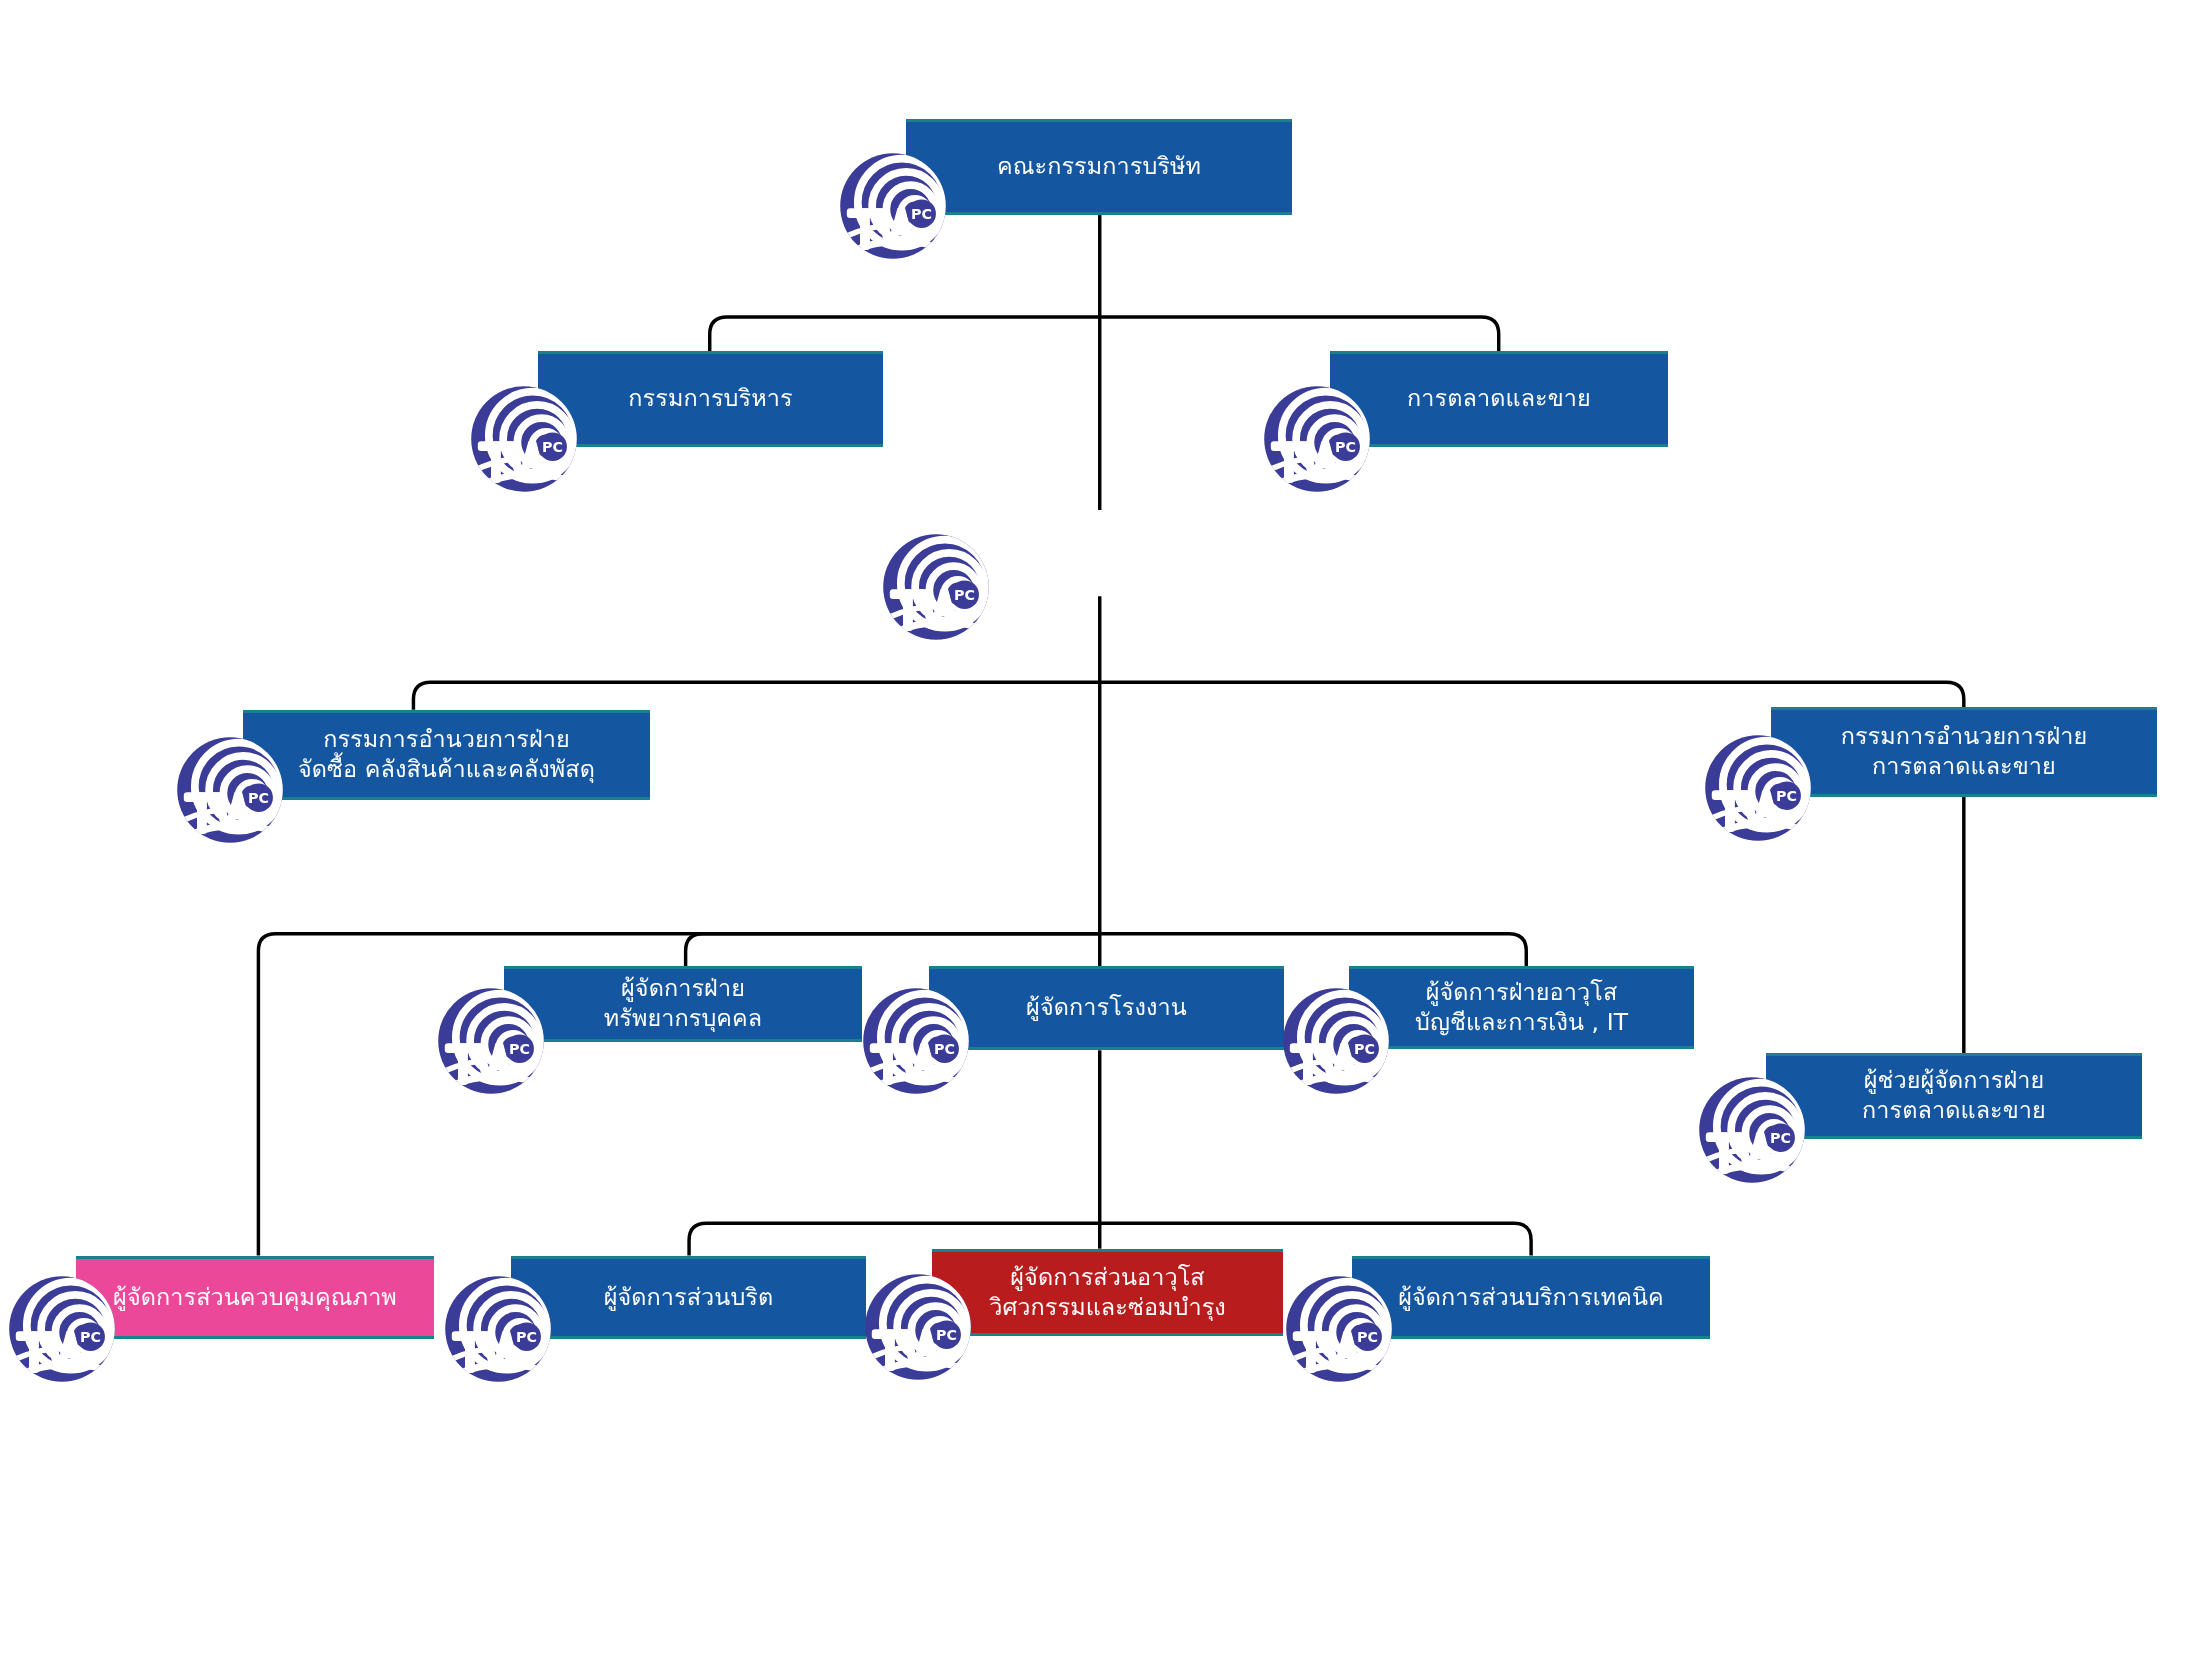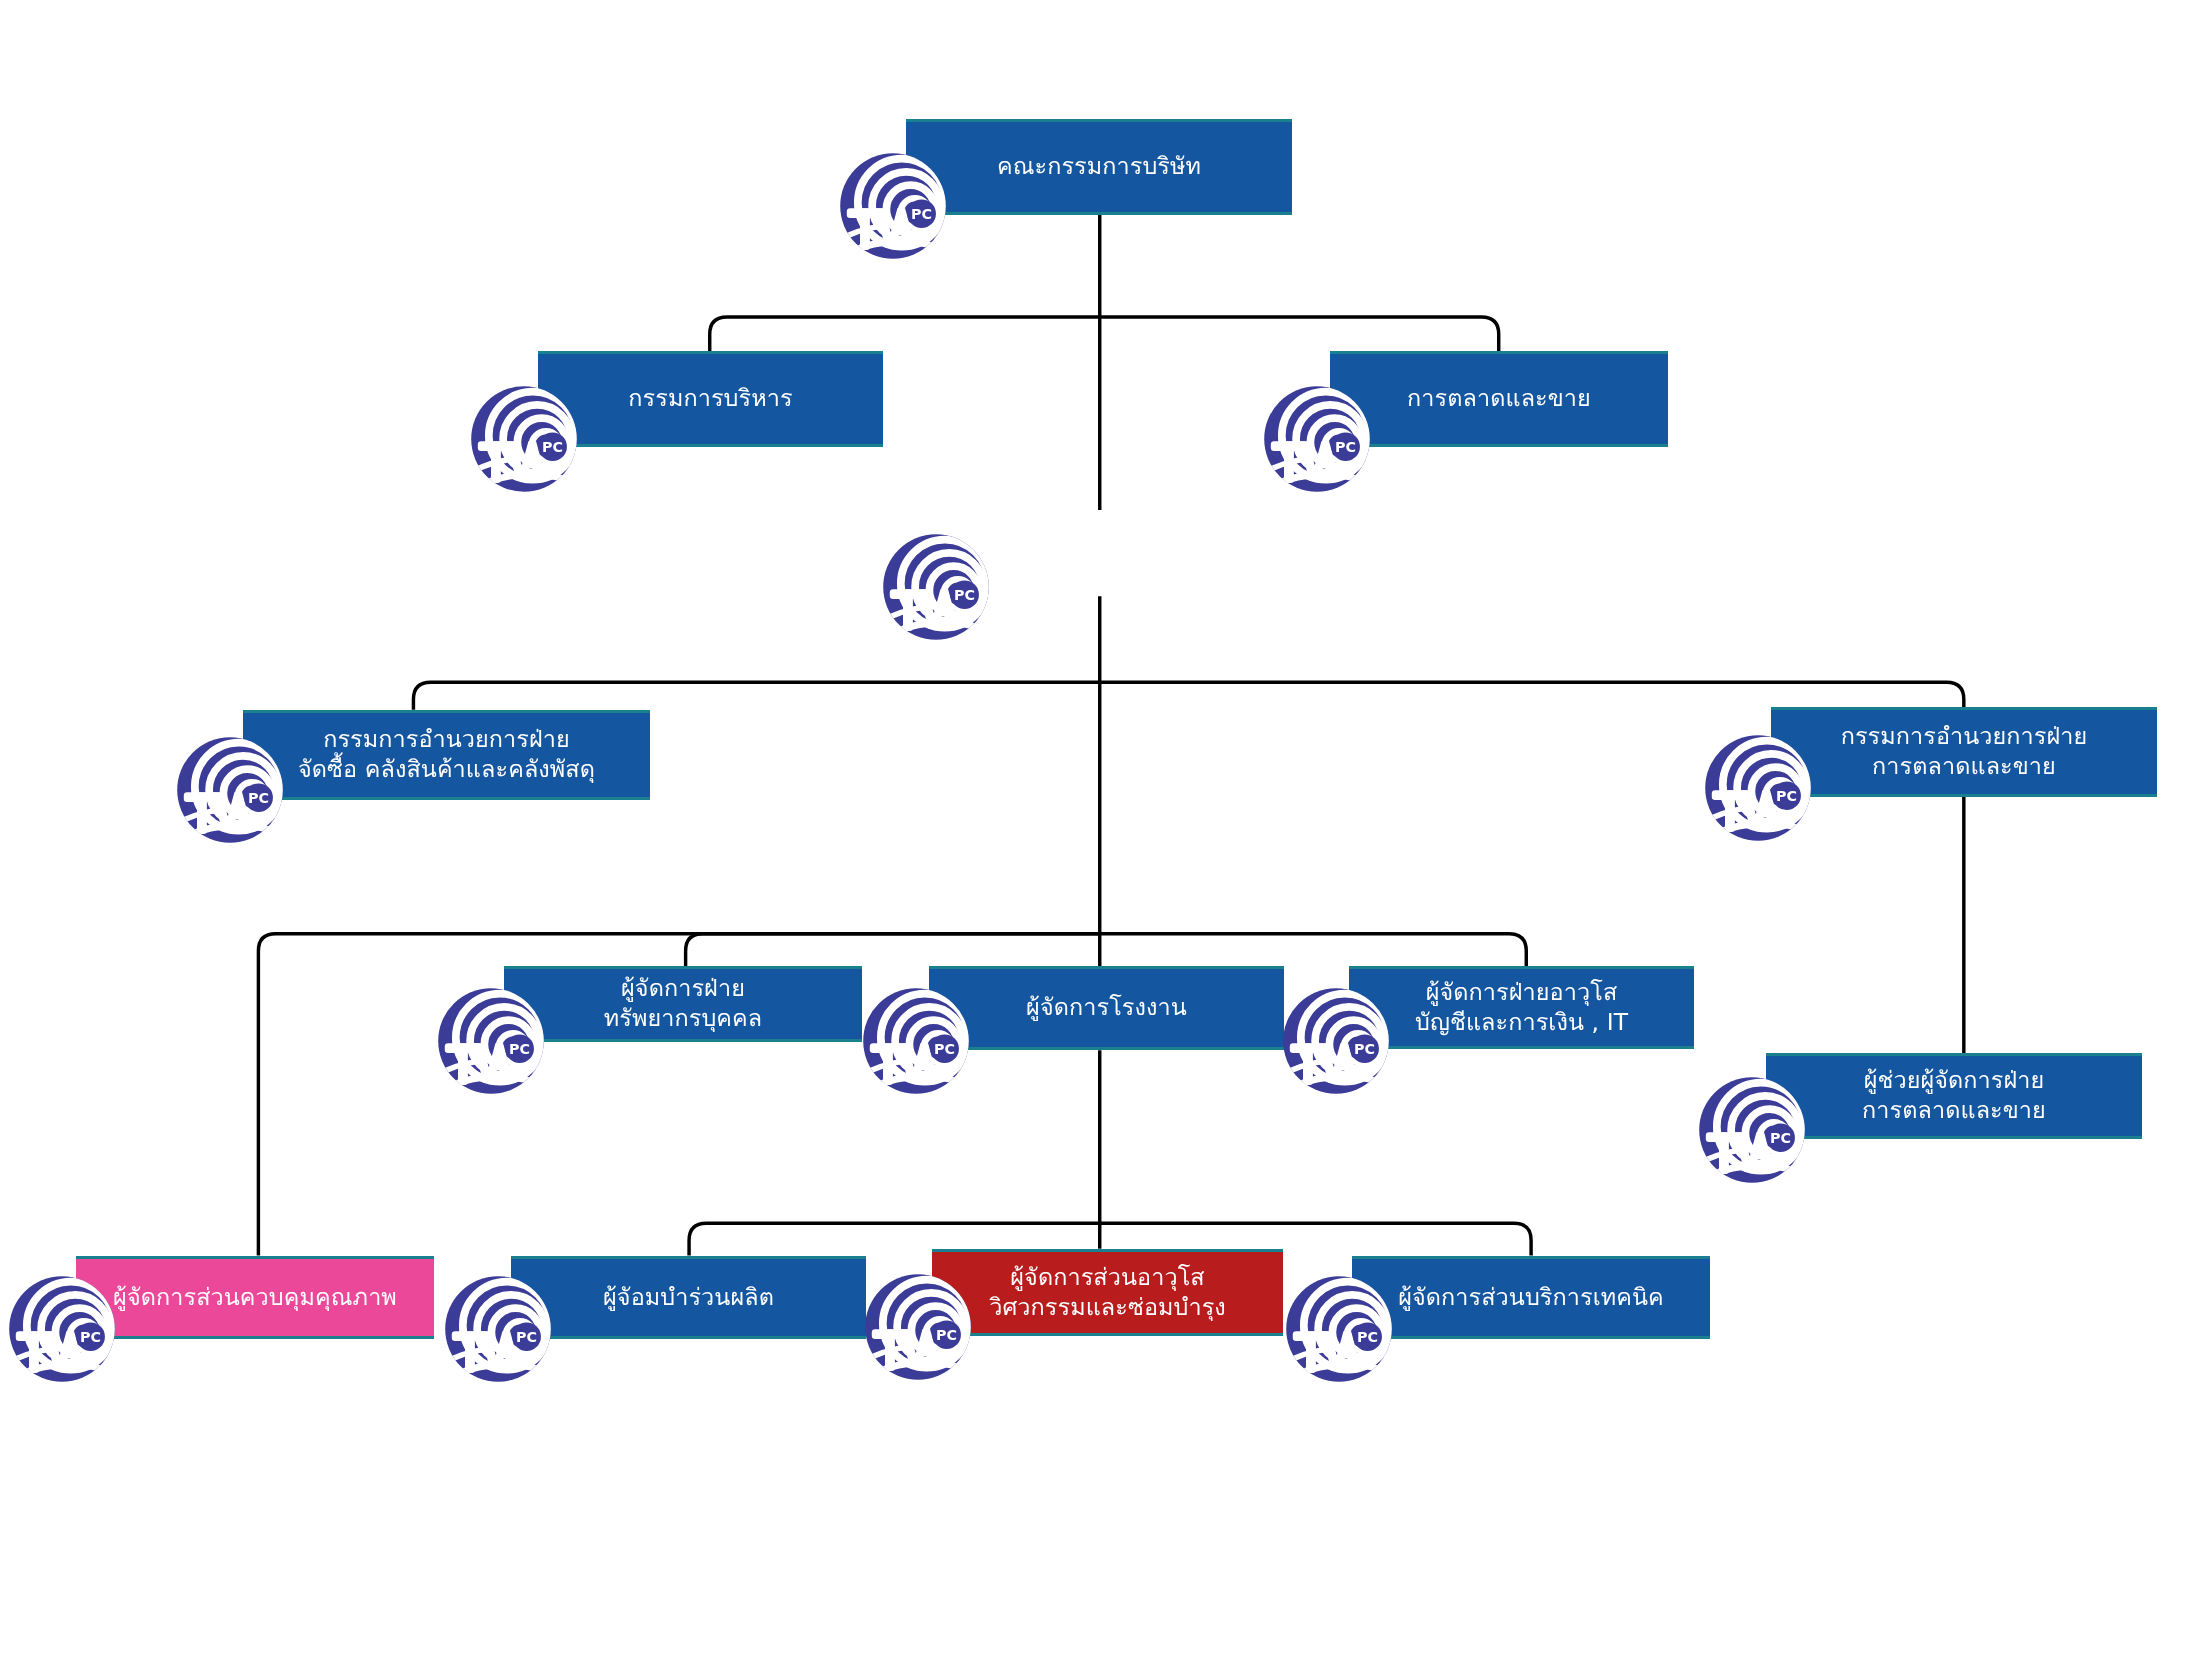--- a/index.html
+++ b/index.html
@@ -117,21 +117,21 @@
 บัญชีและการเงิน , IT</span>
   </div>
   <div class="node" style="left: 1766px; top: 1053px; width: 376px; height: 86px; background: rgb(20, 86, 159); border-top-color: rgb(26, 127, 142); border-bottom-color: rgb(26, 127, 142);">
     <span class="node-label">ผู้ช่วยผู้จัดการฝ่าย
 การตลาดและขาย</span>
   </div>
   <div class="node" style="left: 76px; top: 1256px; width: 358px; height: 83px; background: #ec4899; border-top-color: rgb(26, 127, 142); border-bottom-color: rgb(26, 127, 142);">
     <span class="node-label">ผู้จัดการส่วนควบคุมคุณภาพ</span>
   </div>
   <div class="node" style="left: 511px; top: 1256px; width: 355px; height: 83px; background: rgb(20, 86, 159); border-top-color: rgb(26, 127, 142); border-bottom-color: rgb(26, 127, 142);">
-    <span class="node-label">ผู้จัอมบำร่วนผลิต</span>
+    <span class="node-label">ผู้จัดการส่วนบริต</span>
   </div>
   <div class="node" style="left: 932px; top: 1249px; width: 351px; height: 87px; background: #b91c1c; border-top-color: rgb(26, 127, 142); border-bottom-color: rgb(26, 127, 142);">
     <span class="node-label">ผู้จัดการส่วนอาวุโส
 วิศวกรรมและซ่อมบำรุง</span>
   </div>
   <div class="node" style="left: 1352px; top: 1256px; width: 358px; height: 83px; background: rgb(20, 86, 159); border-top-color: rgb(26, 127, 142); border-bottom-color: rgb(26, 127, 142);">
     <span class="node-label">ผู้จัดการส่วนบริการเทคนิค</span>
   </div>
 
   <div id="logo-layer">

